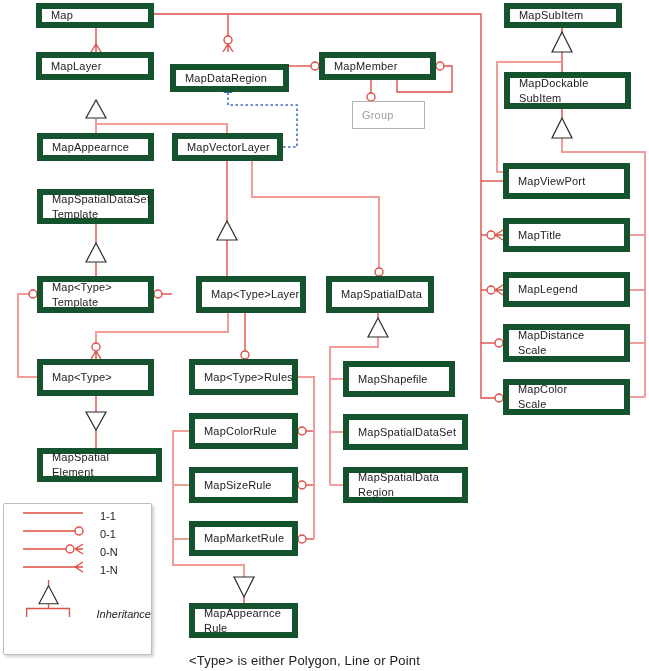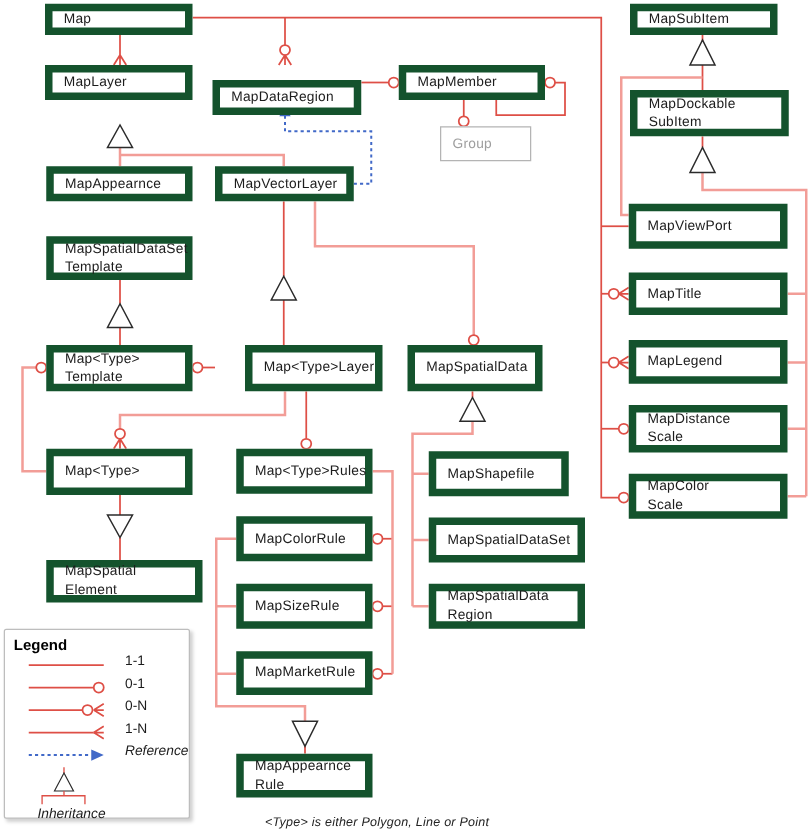--- a/index.html
+++ b/index.html
@@ -14,27 +14,27 @@
     padding-left:9px; font-size:11px; color:#1c1c1c;
     white-space:pre-line; line-height:1.35; letter-spacing:.2px;
   }
   .node.ghost { border:1px solid #b4b4b4; color:#9e9e9e; }
   #legend-box {
     position:absolute; left:3px; top:503px; width:149px; height:152px;
     background:#fff; border:1px solid #bdbdbd; border-radius:2px;
     box-shadow:2px 2px 3px rgba(0,0,0,.18); box-sizing:border-box;
   }
   #legend-title { margin:5px 0 0 7px; font-size:12px; font-weight:bold; color:#000; height:14px; }
-  .lg-row { display:flex; align-items:flex-start; height:18px; padding-left:16px; }
-  .lg-row.tall { height:44px;flex-direction:column; }
+  .lg-row { display:flex; align-items:flex-end; height:18px; padding-left:16px; }
+  .lg-row.tall { height:44px; }
   .lg-label { margin-left:10px; font-size:11px; color:#1c1c1c; }
   .lg-label.it { font-style:italic; }
   #caption {
-    position:absolute; left:189px; top:653px; font-size:10px;
-    font-style:italic; color:#222; letter-spacing:.2px;margin-left:23px;
+    position:absolute; left:189px; top:653px; font-size:13px;
+    color:#222; letter-spacing:.2px;
   }
 </style>
 </head>
 <body>
 
 <div id="canvas">
   <svg id="wires" viewBox="0 0 649 671">
       <polyline points="96,28 96,44" fill="none" stroke="#de4f46" stroke-width="1.4" stroke-dasharray="none"></polyline>
       <path d="M96,44 L91,52M96,44 L96,52M96,44 L101,52" fill="none" stroke="#de4f46" stroke-width="1.4"></path>
       <polyline points="154,14 481,14 481,398 495,398" fill="none" stroke="#de4f46" stroke-width="1.4" stroke-dasharray="none"></polyline>
@@ -145,21 +145,20 @@
 Element</div>
       <div class="node" style="left: 189px; top: 467px; width: 109px; height: 36px;">MapSizeRule</div>
       <div class="node" style="left: 343px; top: 467px; width: 125px; height: 36px;">MapSpatialData
 Region</div>
       <div class="node" style="left: 189px; top: 521px; width: 109px; height: 35px;">MapMarketRule</div>
       <div class="node" style="left: 189px; top: 603px; width: 109px; height: 35px;">MapAppearnce
 Rule</div>
     </div>
 
   <div id="legend-box">
-    <div id="legend-title">Legend</div>
     <div id="legend-rows">
         <div class="lg-row">
           <svg width="70" height="18" viewBox="0 0 70 18">
             <line x1="3" y1="9" x2="63" y2="9" stroke="#de4f46" stroke-width="1.4"></line>
           </svg>
           <span class="lg-label">1-1</span>
         </div>
         <div class="lg-row">
           <svg width="70" height="18" viewBox="0 0 70 18">
             <line x1="3" y1="9" x2="55" y2="9" stroke="#de4f46" stroke-width="1.4"></line>
@@ -175,27 +174,20 @@
           </svg>
           <span class="lg-label">0-N</span>
         </div>
         <div class="lg-row">
           <svg width="70" height="18" viewBox="0 0 70 18">
             <line x1="3" y1="9" x2="55" y2="9" stroke="#de4f46" stroke-width="1.4"></line>
       <path d="M55,9 L63,4 M55,9 L63,9 M55,9 L63,14" fill="none" stroke="#de4f46" stroke-width="1.4"></path>
           </svg>
           <span class="lg-label">1-N</span>
         </div>
-        <div class="lg-row">
-          <svg width="70" height="18" viewBox="0 0 70 18">
-            <line x1="3" y1="9" x2="52" y2="9" stroke="#4169c8" stroke-width="1.6" stroke-dasharray="2.5 2.5"></line>
-      <polygon points="63,9 53,4.5 53,13.5" fill="#4169c8"></polygon>
-          </svg>
-          <span class="lg-label it">Reference</span>
-        </div>
         <div class="lg-row tall">
           <svg width="70" height="42" viewBox="0 0 70 42">
       <line x1="30" y1="1" x2="30" y2="7" stroke="#de4f46" stroke-width="1.4"></line>
       <polygon points="30,7 20,26 40,26" fill="#fff" stroke="#2b2b2b" stroke-width="1.2"></polygon>
       <line x1="30" y1="26" x2="30" y2="31" stroke="#de4f46" stroke-width="1.4"></line>
       <path d="M7,40 L7,31 L52,31 L52,40" fill="none" stroke="#de4f46" stroke-width="1.4"></path>
     </svg>
           <span class="lg-label it">Inheritance</span>
         </div>
       </div>

